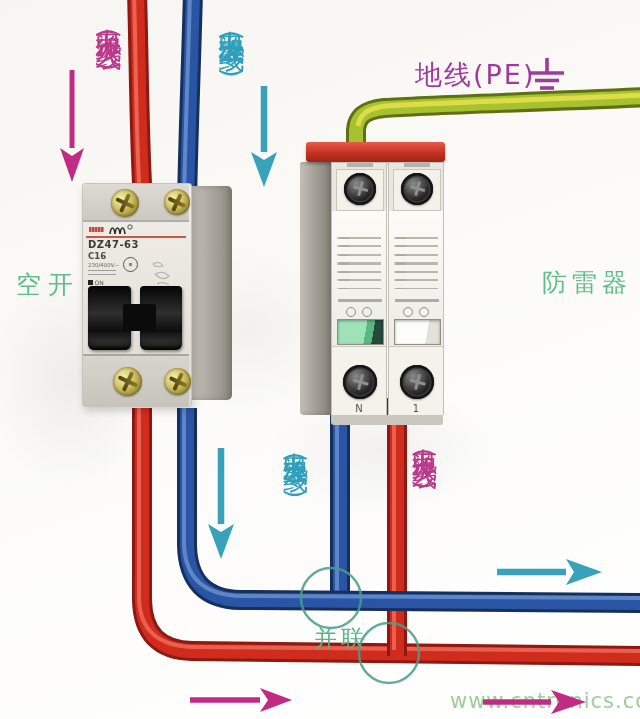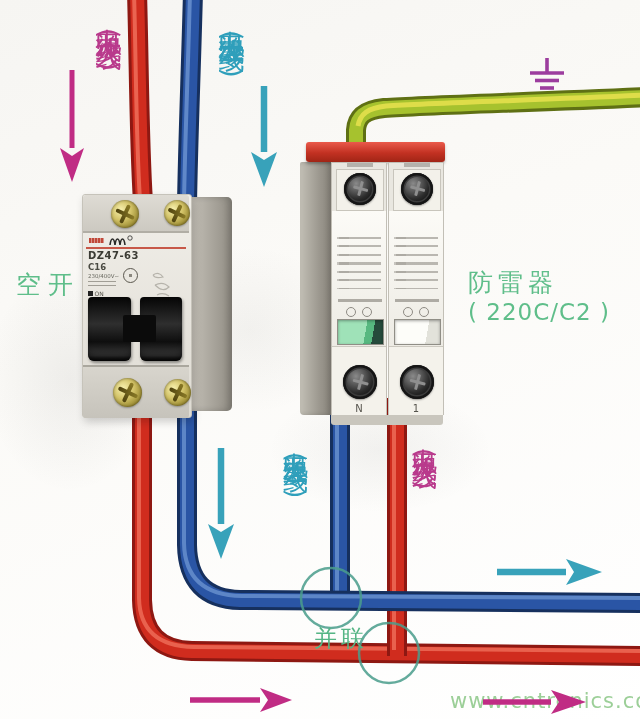--- a/index.html
+++ b/index.html
@@ -21,28 +21,28 @@
     writing-mode:vertical-rl; text-orientation:mixed;
     font-size:26px; letter-spacing:4px; font-weight:500; line-height:1;
   }
   .magenta{color:#b93a8c;}
   .cyan{color:#2f9fbb;}
   .green{color:#5fbe8a;}
   .purple{color:#a23a9e;}
   .label-h{position:absolute; z-index:4; font-weight:500;}
   #lbl-ground{left:415px; top:57px; font-size:27px; letter-spacing:2px;}
   #lbl-breaker{left:16px; top:268px; font-size:25px; letter-spacing:7px;}
-  #lbl-spd{left:468px; top:266px; width:164px; text-align:left;}
+  #lbl-spd{left:468px; top:266px; width:164px; text-align:right;}
   #lbl-spd .l1{font-size:25px; letter-spacing:5px;}
   #lbl-spd .l2{font-size:23px; letter-spacing:1px;}
   #lbl-parallel{left:314px; top:623px; font-size:23px; letter-spacing:4px; color:#55b585;}
   #watermark{left:450px; top:689px; z-index:1; font-size:21px; letter-spacing:1px; color:#9ccf98;}
 
   
-  #breaker{left:82px; top:194px; width:150px; height:222px; z-index:3;}
+  #breaker{left:82px; top:183px; width:150px; height:222px; z-index:3;}
   .brk-side{position:absolute; left:107px; top:3px; width:43px; height:214px;
     background:linear-gradient(90deg,#c6c2b9, #a9a59c 55%, #918d84);
     border-radius:0 5px 5px 0; box-shadow:inset -4px 0 6px rgba(0,0,0,.18);}
   .brk-face{position:absolute; left:0; top:0; width:108px; height:222px;
     background:linear-gradient(180deg,#f1efe9,#e6e3dc 60%,#dedbd3);
     border:1px solid #c6c3ba; border-radius:3px; box-shadow:2px 4px 8px rgba(0,0,0,.18);}
   .brk-topterm{position:absolute; left:0; top:0; width:106px; height:36px;
     background:linear-gradient(180deg,#dedbd4,#ccc9c1); border-bottom:2px solid #b1aea5; border-radius:3px 3px 0 0;}
   .brk-botterm{position:absolute; left:0; top:170px; width:106px; height:51px;
     background:linear-gradient(180deg,#d8d5cd,#c6c3bb); border-top:2px solid #aaa79e; border-radius:0 0 3px 3px;}
@@ -312,22 +312,22 @@
           </div>
         <div class="spd-termlabel">1</div>
       </div>
     </div>
 
     <div class="spd-step"></div>
   </div>
 
   <div class="label-v magenta" style="left:96px; top:8px;">电源线火线(L)</div>
   <div class="label-v cyan" style="left:219px; top:10px;">电源线零线(N)</div>
+  <div id="lbl-ground" class="label-h purple">地线(PE)</div>
   <div id="lbl-breaker" class="label-h green">空开</div>
   <div id="lbl-spd" class="label-h green">
     <div class="l1">防雷器</div>
-    <div class="l2">( 220C/C2 )</div>
   </div>
   <div class="label-v cyan" style="left:283px; top:432px; font-size:25px;">电源线零线(N)</div>
   <div class="label-v magenta" style="left:412px; top:428px; font-size:25px;">电源线火线(L)</div>
   <div id="lbl-parallel" class="label-h">并联</div>
 
 </div>
 
 </body></html>

